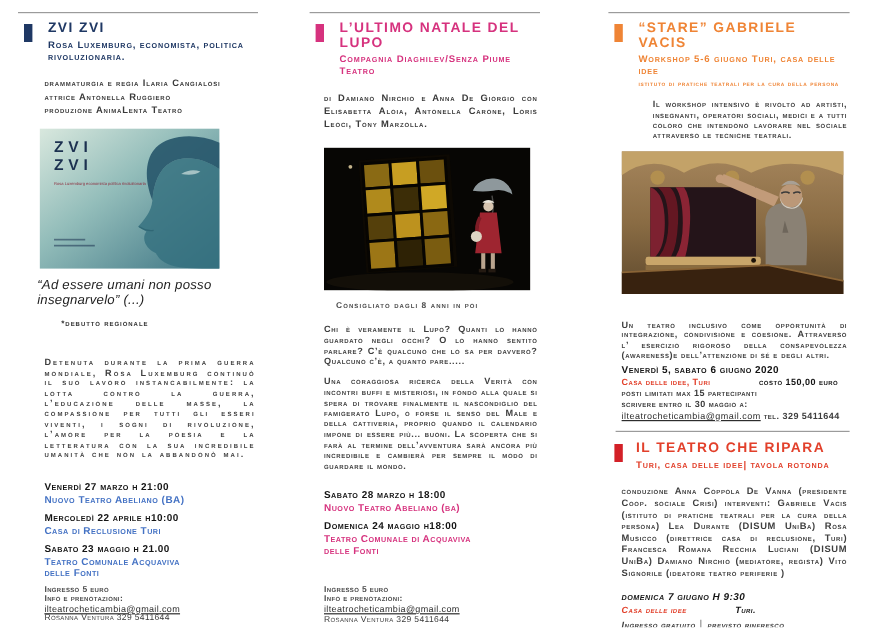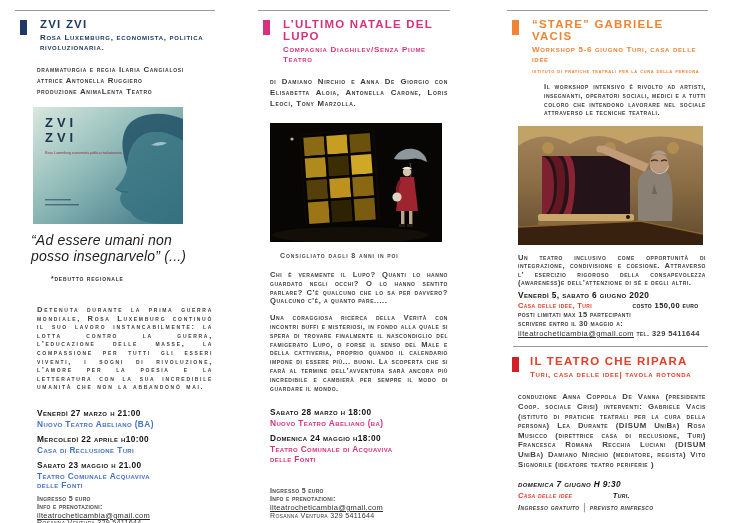--- a/index.html
+++ b/index.html
@@ -18,21 +18,21 @@
   .subtitle{font-size:8px;font-weight:bold;letter-spacing:0.7px;margin:3px 0 0;line-height:9.5px;}
   .subtitle2{font-size:6.4px;font-weight:bold;letter-spacing:0.6px;margin:3px 0 0;line-height:8px;}
   .sc{font-variant:small-caps;}
   .inner1{margin-left:22px;width:176px;}
   .inner2{margin-left:12px;width:178px;}
   .inner3{margin-left:11px;width:188px;}
   .credits{font-size:7.8px;font-weight:bold;letter-spacing:0.7px;line-height:11px;margin:12px 0 0;
            color:#3a3a3a;white-space:pre-line;}
   .photo{margin-top:10px;font-size:0;line-height:0;}
   .photo svg{display:block;}
-  .quote{font-style:italic;font-size:14px;color:#1e1e1e;margin:8px 0 0 -6px;letter-spacing:0.2px;}
+  .quote{font-style:italic;font-size:11px;color:#1e1e1e;margin:8px 0 0 -6px;letter-spacing:0.2px;}
   .debut{font-size:6.8px;font-weight:bold;letter-spacing:0.8px;color:#333;margin:11px 0 0 14px;}
   .body{font-size:7.6px;font-weight:bold;color:#3f3f3f;text-align:justify;margin:10px 0 0;
         letter-spacing:0.55px;line-height:8.8px;white-space:pre-line;}
   #col1 .body{letter-spacing:1.7px;line-height:8.6px;word-spacing:1px;margin-top:24px;}
   .caption{font-size:7px;font-weight:bold;letter-spacing:0.9px;color:#4c4c4c;margin:10px 0 0 10px;}
   .dates{margin-top:17px;}
   .dateblock{margin-bottom:6px;}
   .dateblock p{margin:0;}
   .date{font-size:8.3px;font-weight:bold;color:#141414;letter-spacing:0.4px;line-height:9px;}
   .venue{font-size:8.3px;font-weight:bold;letter-spacing:0.4px;line-height:9px;margin-top:2px !important;
@@ -235,21 +235,21 @@
           <circle cx="141" cy="37" r="9.5" fill="#bb9878"></circle>
           <path d="M132,39 a9.5,9.5 0 0 0 19,-1 q-4,10 -10,9 q-7,-1 -9,-8 z" fill="#d3ccc0"></path>
           <path d="M133,35 q4,-2 7,0 m3,0 q4,-2 6,0" stroke="#3a3a3a" stroke-width="1.4" fill="none"></path>
           <path d="M133,29 a9.5,9.5 0 0 1 16,0 q-8,-3 -16,0 z" fill="#a8a095"></path>
           <path d="M0,119 L185,119 L185,108 L122,95 L0,101 Z" fill="#38220f"></path>
           <path d="M0,101 L122,95 L185,108" stroke="#8a6436" stroke-width="1.5" fill="none"></path>
           <circle cx="110" cy="91" r="2" fill="#1c1208"></circle>
         </svg>
       </div>
 
-      <p class="body sc" style="margin-top:9px;line-height:8.3px;">Un teatro inclusivo come opportunità di integrazione, condivisione e coesione. Attraverso l’ esercizio rigoroso della consapevolezza (awareness)e dell’attenzione di sé e degli altri.</p>
+      <p class="body sc" style="margin-top:22px;line-height:8.3px;">Un teatro inclusivo come opportunità di integrazione, condivisione e coesione. Attraverso l’ esercizio rigoroso della consapevolezza (awareness)e dell’attenzione di sé e degli altri.</p>
 
       <div class="info">
         <p class="d sc">Venerdì 5, sabato 6 giugno 2020</p>
         <p><span class="red sc">Casa delle idee, Turi</span><span class="sc black"> costo 150,00 euro</span></p>
         <p class="sc">posti limitati max 15 partecipanti</p>
         <p class="sc">scrivere entro il 30 maggio a:</p>
         <p><span class="email">ilteatrocheticambia@gmail.com</span><span class="sc"> tel. 329 5411644</span></p>
       </div>
     </div>
 

